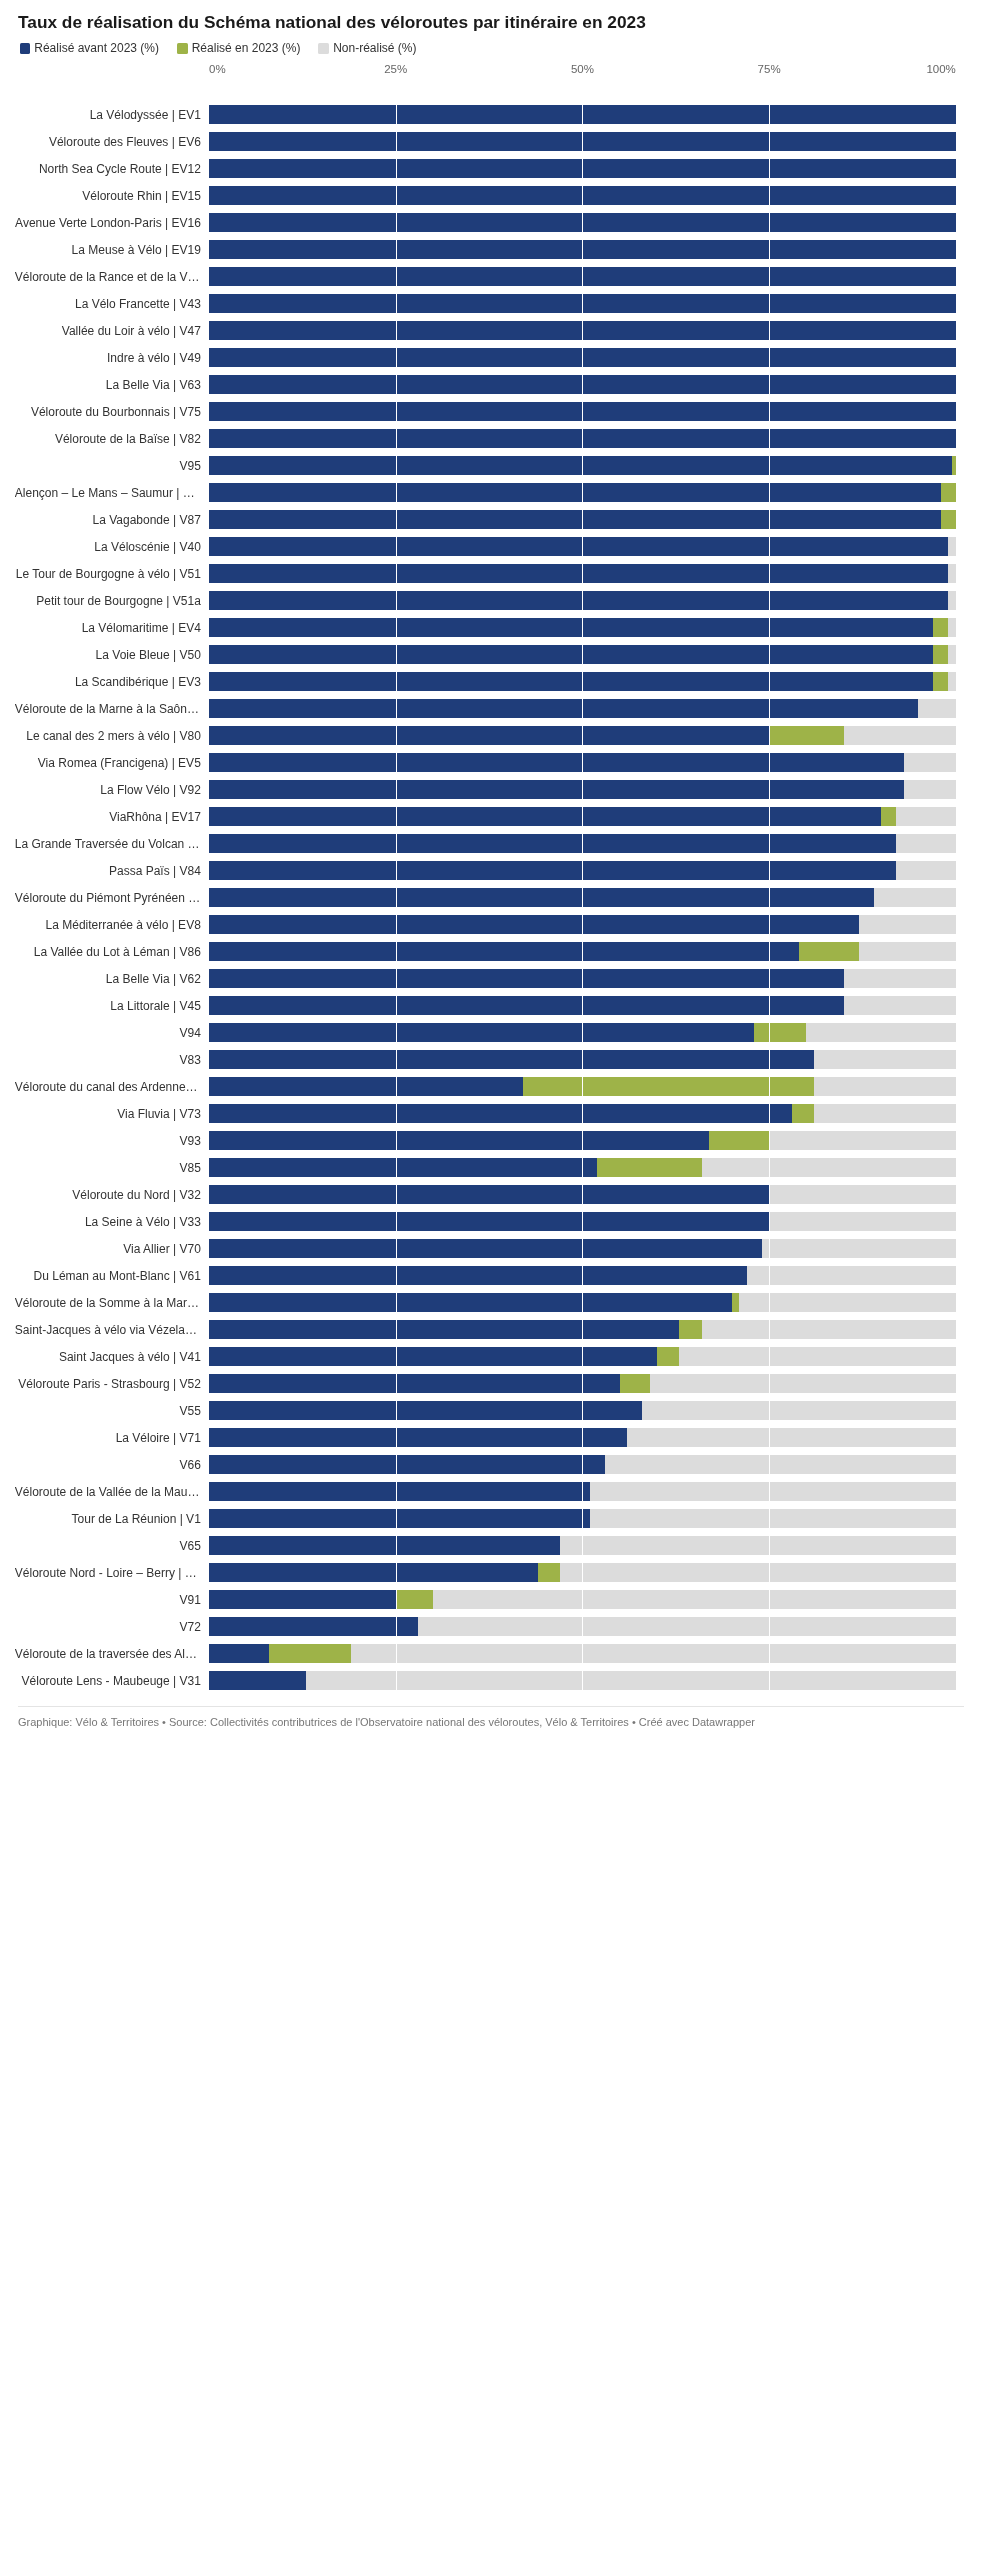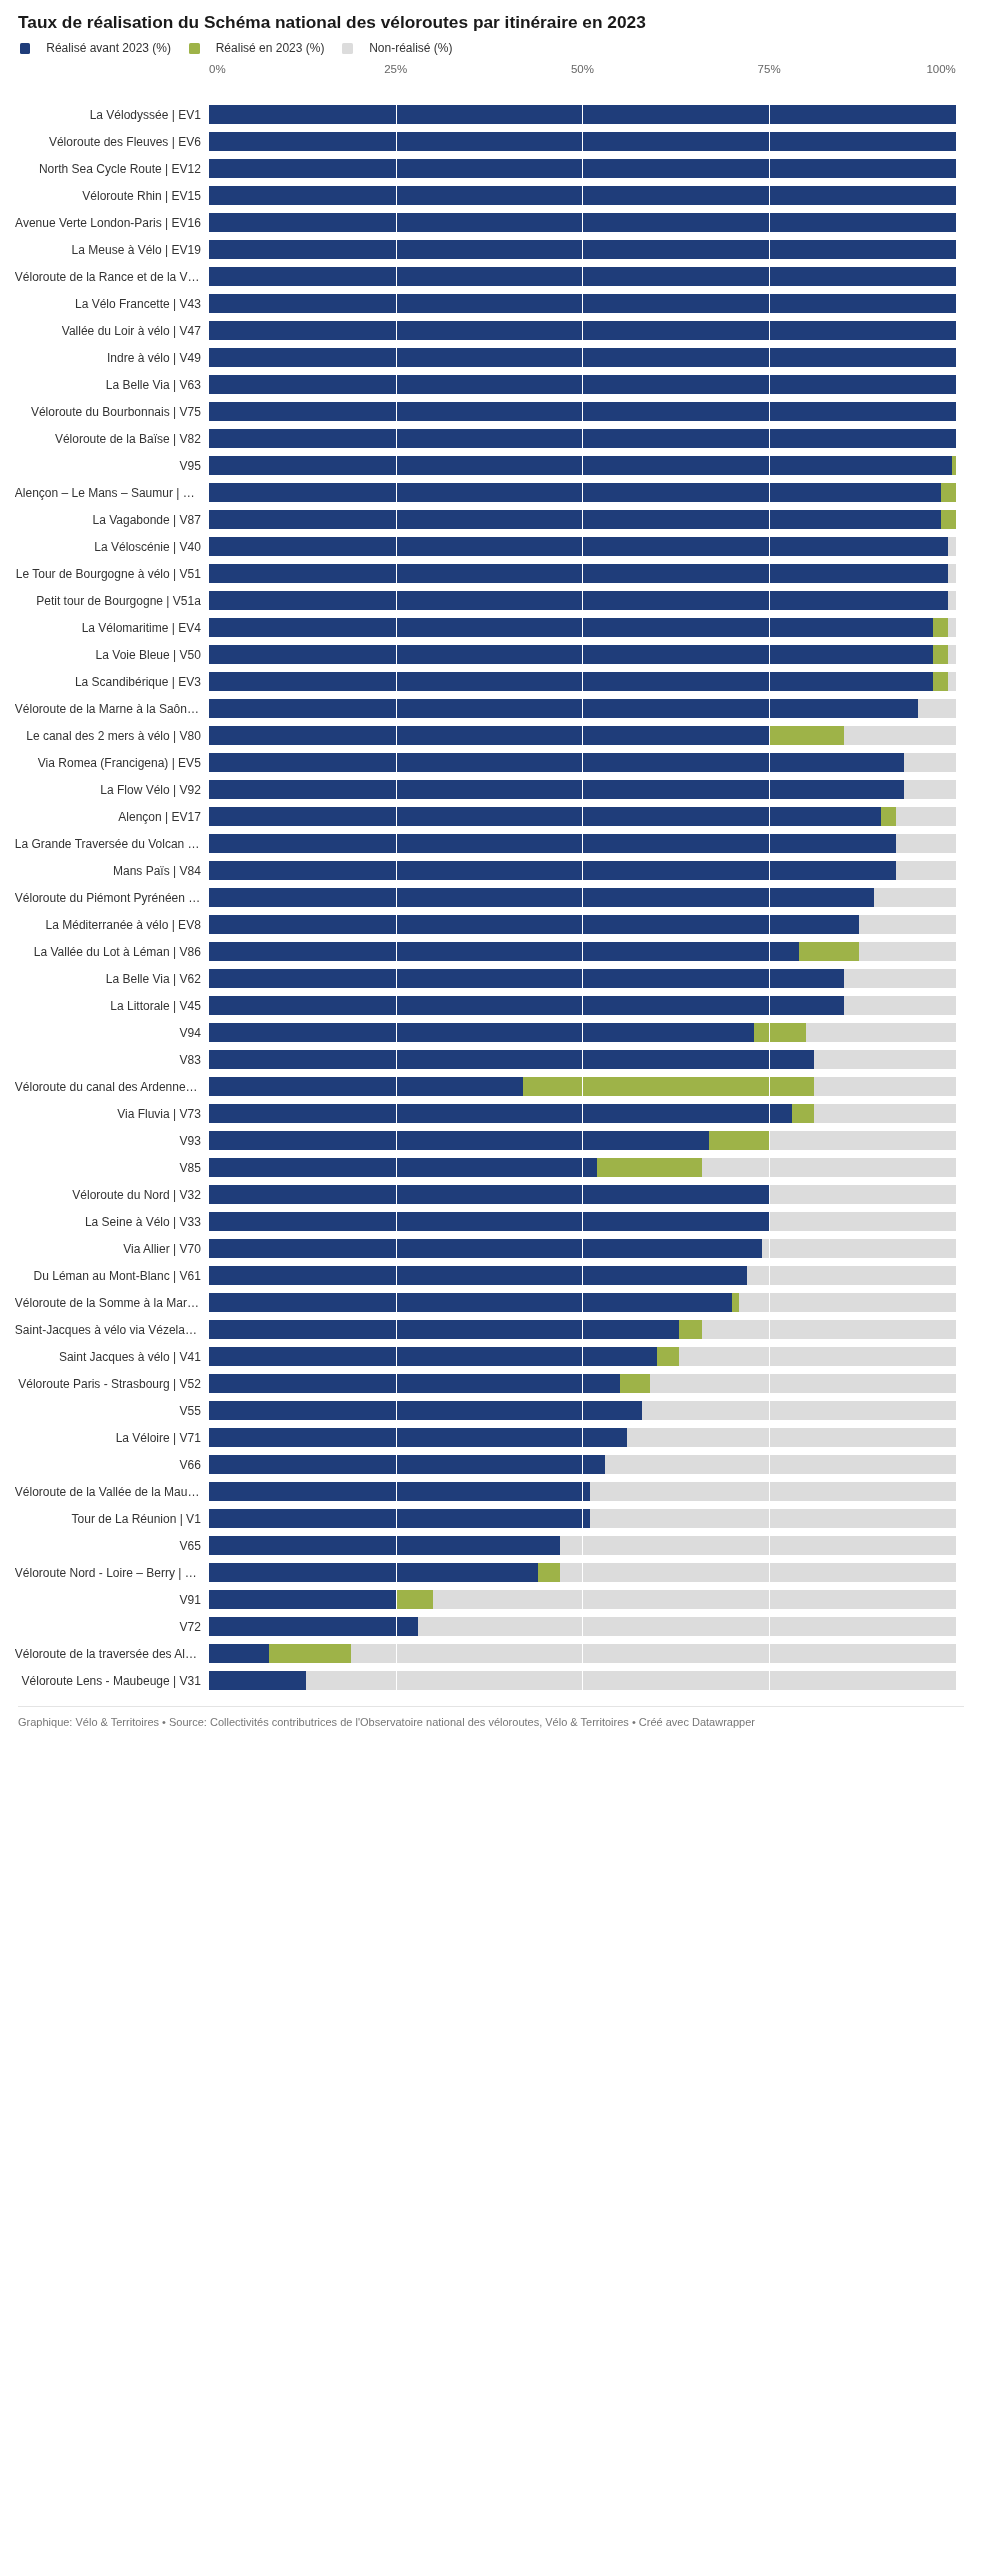--- a/index.html
+++ b/index.html
@@ -31,21 +31,21 @@
     display: flex;
     align-items: center;
     gap: 18px;
     margin: 0 0 8.2px 1.6px;
     font-size: 12px;
     color: #333;
   }
   .legend-item {
     display: flex;
     align-items: center;
-    gap: 16px;
+    gap: 4px;
     white-space: nowrap;
   }
   .legend-swatch {
     width: 10.7px;
     height: 10.7px;
     border-radius: 1.6px;
     display: inline-block;
   }
   .chart {
     position: relative;
@@ -344,36 +344,36 @@
             </div>
           </div>
           <div class="row">
             <div class="row-label">La Flow Vélo | V92</div>
             <div class="bar">
               <div class="seg seg-before" style="width: 93%;"></div>
               <div class="seg seg-none"></div>
             </div>
           </div>
           <div class="row">
-            <div class="row-label">Alençon | EV17</div>
+            <div class="row-label">ViaRhôna | EV17</div>
             <div class="bar">
               <div class="seg seg-before" style="width: 90%;"></div>
               <div class="seg seg-2023" style="width: 2%;"></div>
               <div class="seg seg-none"></div>
             </div>
           </div>
           <div class="row">
             <div class="row-label">La Grande Traversée du Volcan à vélo | V74</div>
             <div class="bar">
               <div class="seg seg-before" style="width: 92%;"></div>
               <div class="seg seg-none"></div>
             </div>
           </div>
           <div class="row">
-            <div class="row-label">Mans Païs | V84</div>
+            <div class="row-label">Passa Païs | V84</div>
             <div class="bar">
               <div class="seg seg-before" style="width: 92%;"></div>
               <div class="seg seg-none"></div>
             </div>
           </div>
           <div class="row">
             <div class="row-label">Véloroute du Piémont Pyrénéen | V81</div>
             <div class="bar">
               <div class="seg seg-before" style="width: 89%;"></div>
               <div class="seg seg-none"></div>

